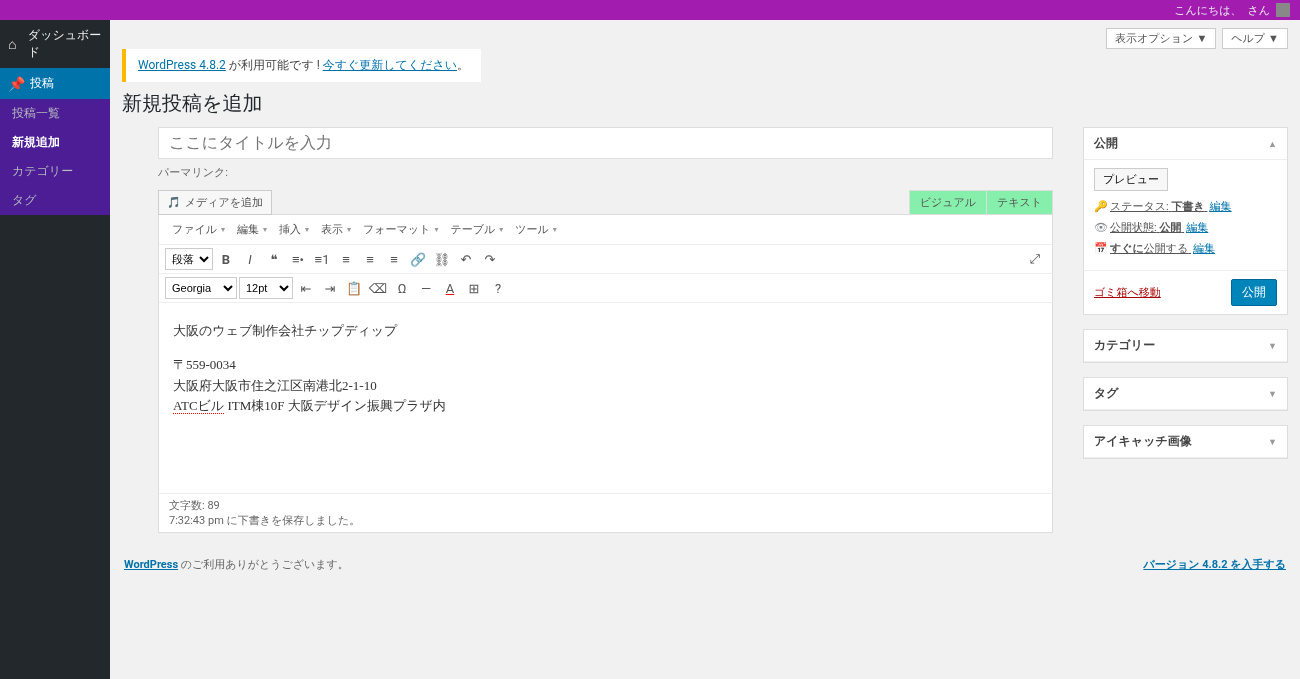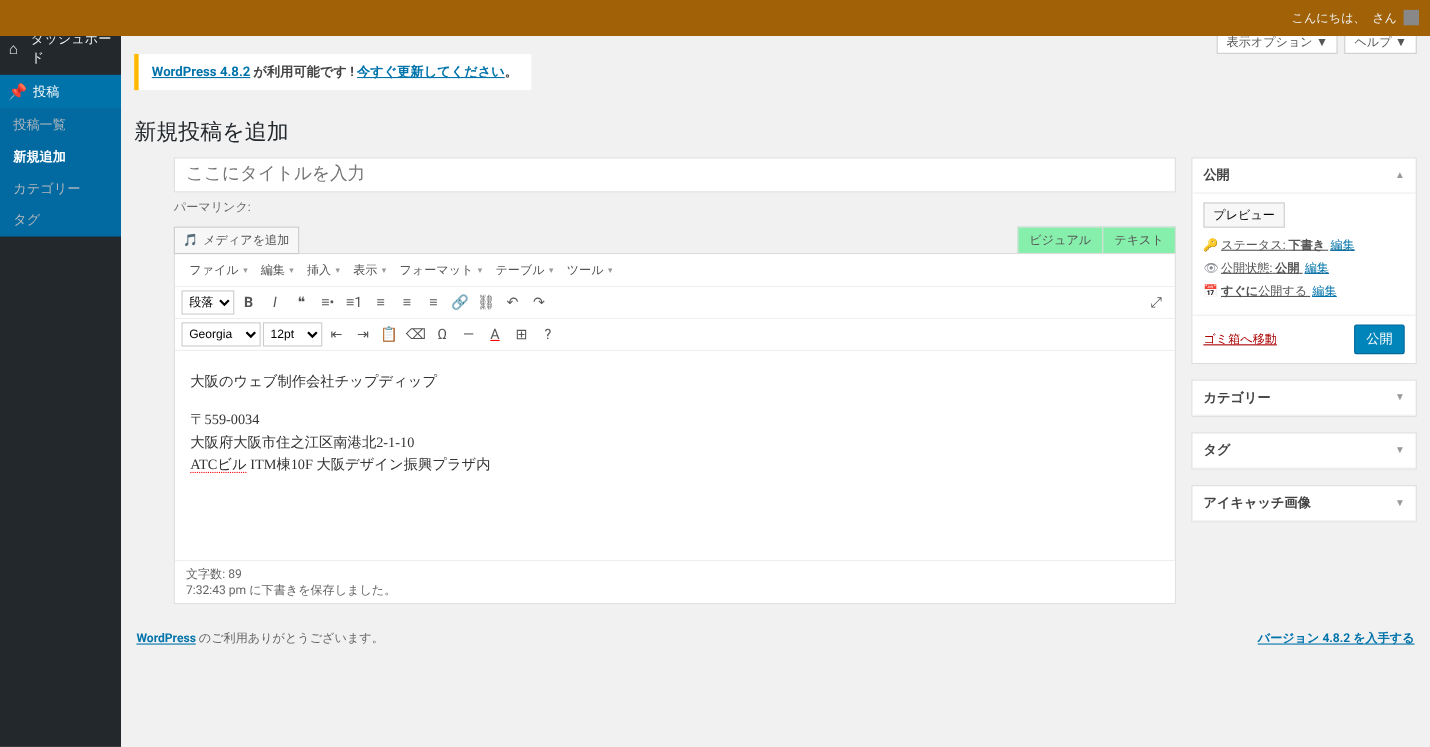--- a/index.html
+++ b/index.html
@@ -1,37 +1,37 @@
 <!DOCTYPE html>
 <html><head>
 <meta charset="utf-8">
 <style>
 * { margin: 0; padding: 0; box-sizing: border-box; }
 body { font-family: -apple-system, BlinkMacSystemFont, "Segoe UI", Roboto, Arial, sans-serif; font-size: 13px; background: #f1f1f1; color: #444; }
-.admin-bar { position: fixed; top: 0; left: 0; right: 0; height: 32px; background: #a16207; color: #eee; display: flex; justify-content: flex-end; align-items: center; padding: 4px 10px; font-size: 11px; z-index: 100; }
+.admin-bar { position: fixed; top: 0; left: 0; right: 0; height: 20px; background: #a21caf; color: #eee; display: flex; justify-content: flex-end; align-items: center; padding: 4px 10px; font-size: 11px; z-index: 100; }
 .admin-bar span { margin-left: 6px; }
 .admin-bar .avatar { width: 14px; height: 14px; background: #888; }
 .sidebar { position: fixed; top: 20px; left: 0; bottom: 0; width: 110px; background: #23282d; color: #eee; font-size: 12px; }
 .sidebar-item { display: flex; align-items: center; padding: 7px 8px; color: #eee; cursor: pointer; }
 .sidebar-item.active { background: #0073aa; color: #fff; position: relative; }
 .sidebar-item.active::after { content: ""; position: absolute; right: -8px; top: 50%; transform: translateY(-50%); border: 8px solid transparent; border-right-color: #f1f1f1; }
 .sidebar-icon { margin-right: 6px; font-size: 14px; width: 16px; display: inline-block; }
-.submenu { background: #0369a1; }
+.submenu { background: #4c1d95; }
 .submenu-item { padding: 6px 8px 6px 12px; color: #b4b9be; cursor: pointer; font-size: 12px; }
 .submenu-item.current { color: #fff; font-weight: bold; }
 .main { margin-left: 110px; margin-top: 20px; padding: 0; }
 .topactions { display: flex; justify-content: flex-end; gap: 6px; padding: 8px 12px 0; }
 .topaction-btn { background: #fff; border: 1px solid #ccc; padding: 2px 8px; font-size: 11px; cursor: pointer; color: #555; }
 .content { padding: 0 12px 12px; }
-.notice { background: #fff; border-left: 4px solid #ffb900; padding: 8px 12px; margin-bottom: 20px; font-size: 12px; display: inline-block; min-width: 260px; font-weight: bold; }
+.notice { background: #fff; border-left: 4px solid #ffb900; padding: 8px 12px; margin-bottom: 4px; font-size: 12px; display: inline-block; min-width: 260px; }
 .notice a { color: #0073aa; text-decoration: underline; }
 .page-title { font-size: 20px; font-weight: normal; margin: 4px 0 10px; color: #23282d; }
 .layout { display: flex; gap: 14px; padding-left: 36px; }
 .editor-col { flex: 1; min-width: 0; }
-.sidebar-col { width: 205px; flex-shrink: 0; }
+.sidebar-col { width: 205px; flex-shrink: 0; margin-left: 16px; }
 .title-input { width: 100%; padding: 6px 10px; font-size: 16px; border: 1px solid #ddd; background: #fff; color: #888; }
 .permalink { margin: 6px 0 10px; font-size: 11px; color: #666; }
 .media-btn { background: #f7f7f7; border: 1px solid #ccc; padding: 4px 8px; font-size: 11px; cursor: pointer; display: inline-flex; align-items: center; gap: 4px; color: #555; }
 .editor-tabs { float: right; display: flex; }
 .editor-tab { border: 1px solid #ddd; border-bottom: none; padding: 4px 10px; font-size: 11px; background: #86efac; cursor: pointer; color: #555; }
 .editor-tab:first-child { border-right: none; }
 .editor-wrap { clear: both; background: #fff; border: 1px solid #ddd; }
 .menubar { display: flex; padding: 4px 8px; border-bottom: 1px solid #eee; gap: 2px; font-size: 11px; color: #555; }
 .menubar-item { padding: 3px 5px; cursor: pointer; display: flex; align-items: center; gap: 2px; }
 .menubar-item::after { content: "▾"; font-size: 8px; margin-left: 2px; color: #999; }

